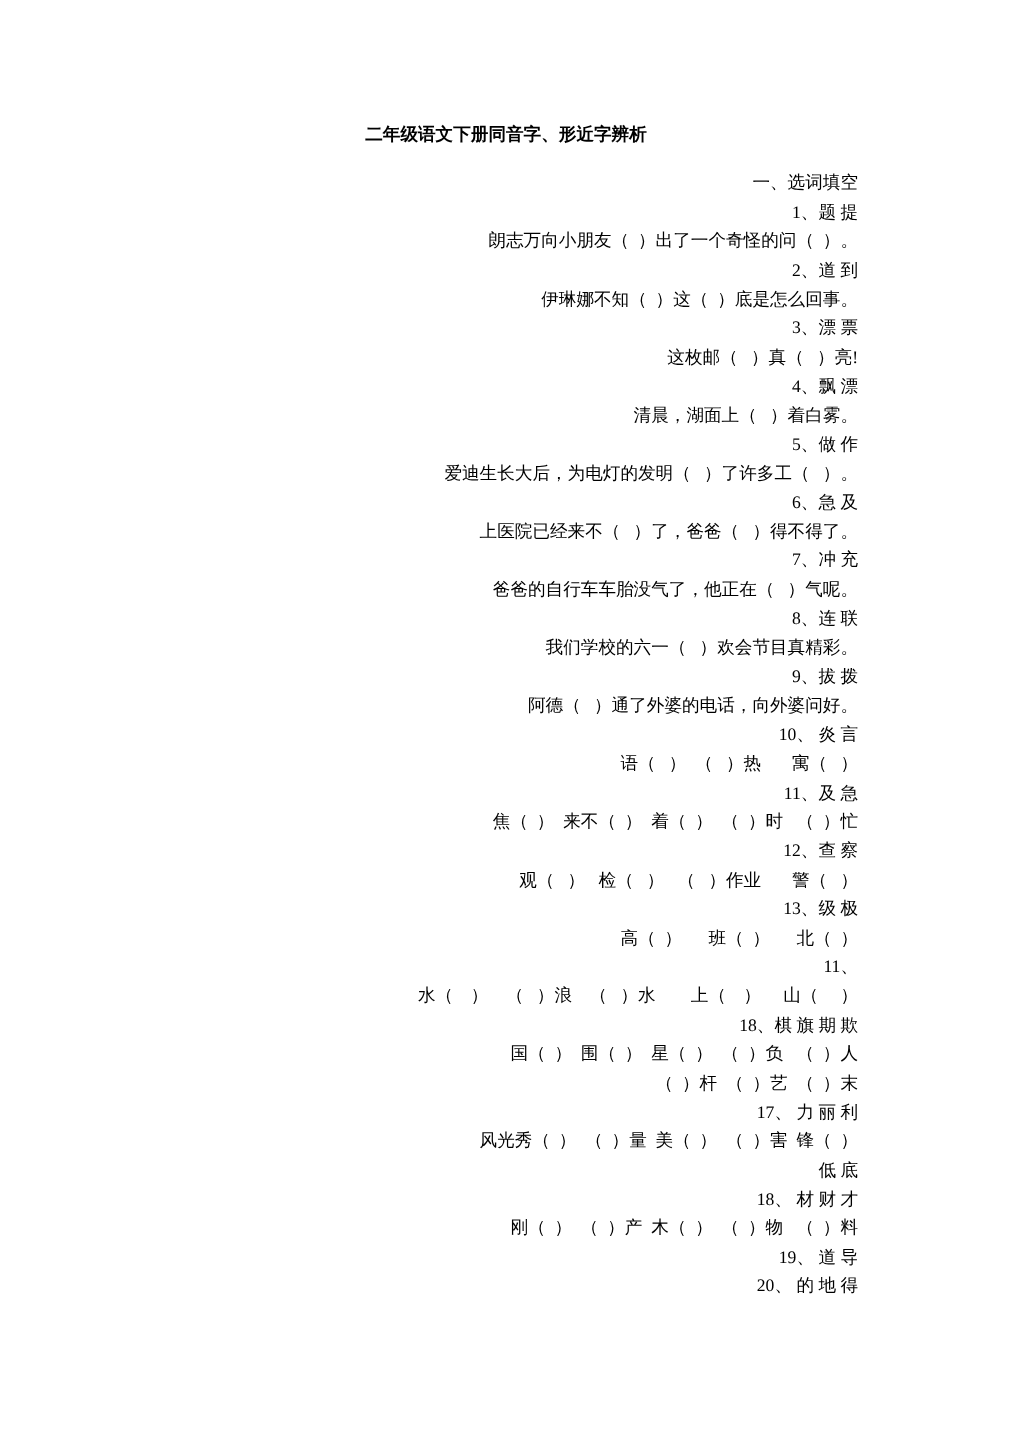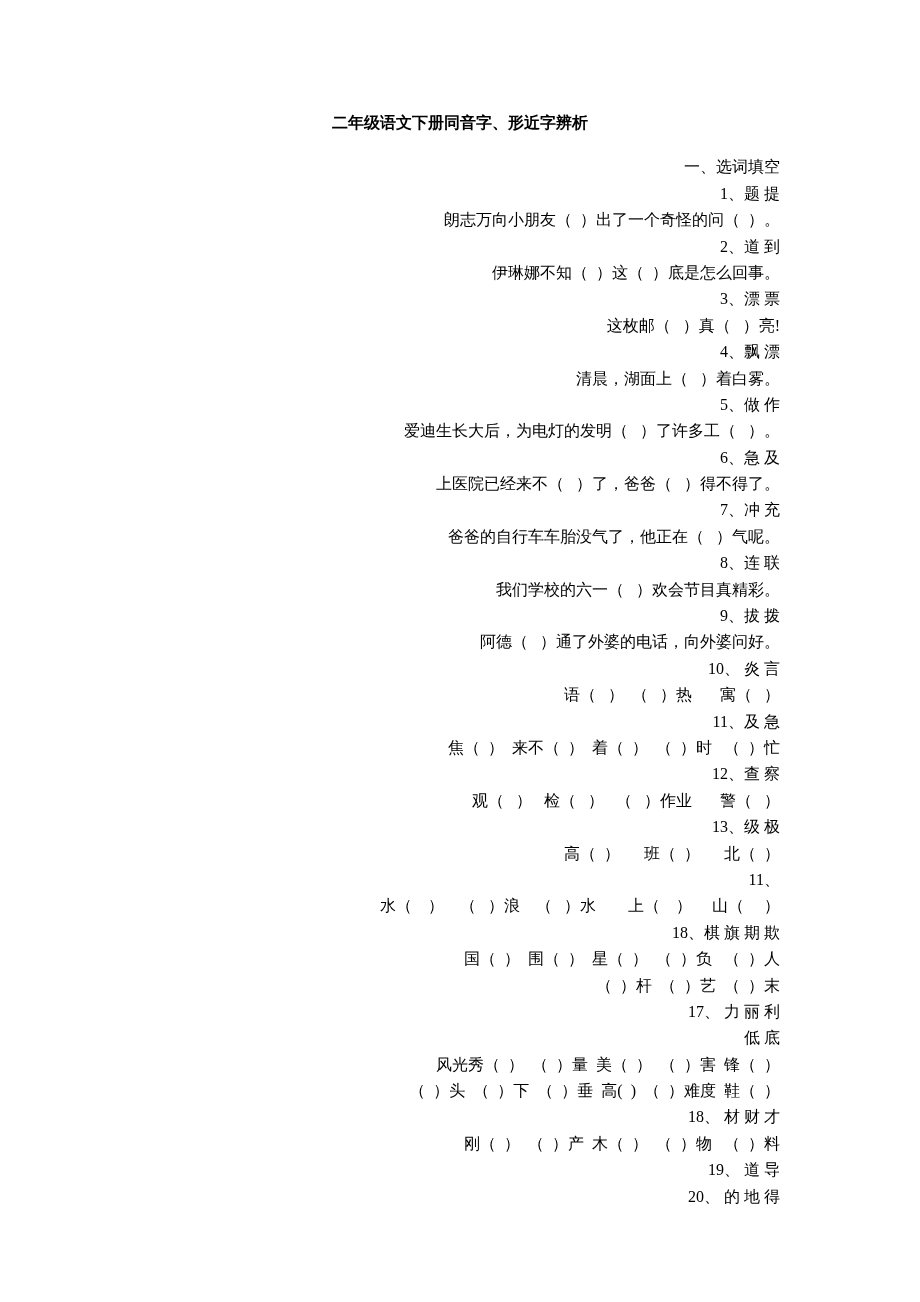--- a/index.html
+++ b/index.html
@@ -62,21 +62,20 @@
       <div class="line"><span>12、</span><span>查 察</span></div>
       <div class="line">观（   ）   检（   ）   （   ）作业       警（   ）</div>
       <div class="line"><span>13、</span><span>级 极</span></div>
       <div class="line">高（  ）      班（  ）      北（  ）</div>
       <div class="line"><span>11、</span><span></span></div>
       <div class="line">水（    ）    （   ）浪    （   ）水        上（    ）     山（     ）</div>
       <div class="line"><span>18、</span><span>棋 旗 期 欺</span></div>
       <div class="line">国（  ）  围（  ）  星（  ）  （  ）负   （  ）人</div>
       <div class="line">（  ）杆  （  ）艺  （  ）末</div>
       <div class="line"><span>17、</span><span> 力 丽 利</span></div>
+      <div class="line">风光秀（  ）  （  ）量  美（  ）  （  ）害  锋（  ）</div>
       <div class="line">低 底</div>
-      <div class="line">风光秀（  ）  （  ）量  美（  ）  （  ）害  锋（  ）</div>
-      <div class="line">（  ）头  （  ）下  （  ）垂  高(  )  （  ）难度  鞋（  ）</div>
       <div class="line"><span>18、</span><span> 材 财 才</span></div>
       <div class="line">刚（  ）  （  ）产  木（  ）  （  ）物   （  ）料</div>
       <div class="line"><span>19、</span><span> 道 导</span></div>
       <div class="line"><span>20、</span><span> 的 地 得</span></div>
     </div>
 </div>
 
 </body></html>

